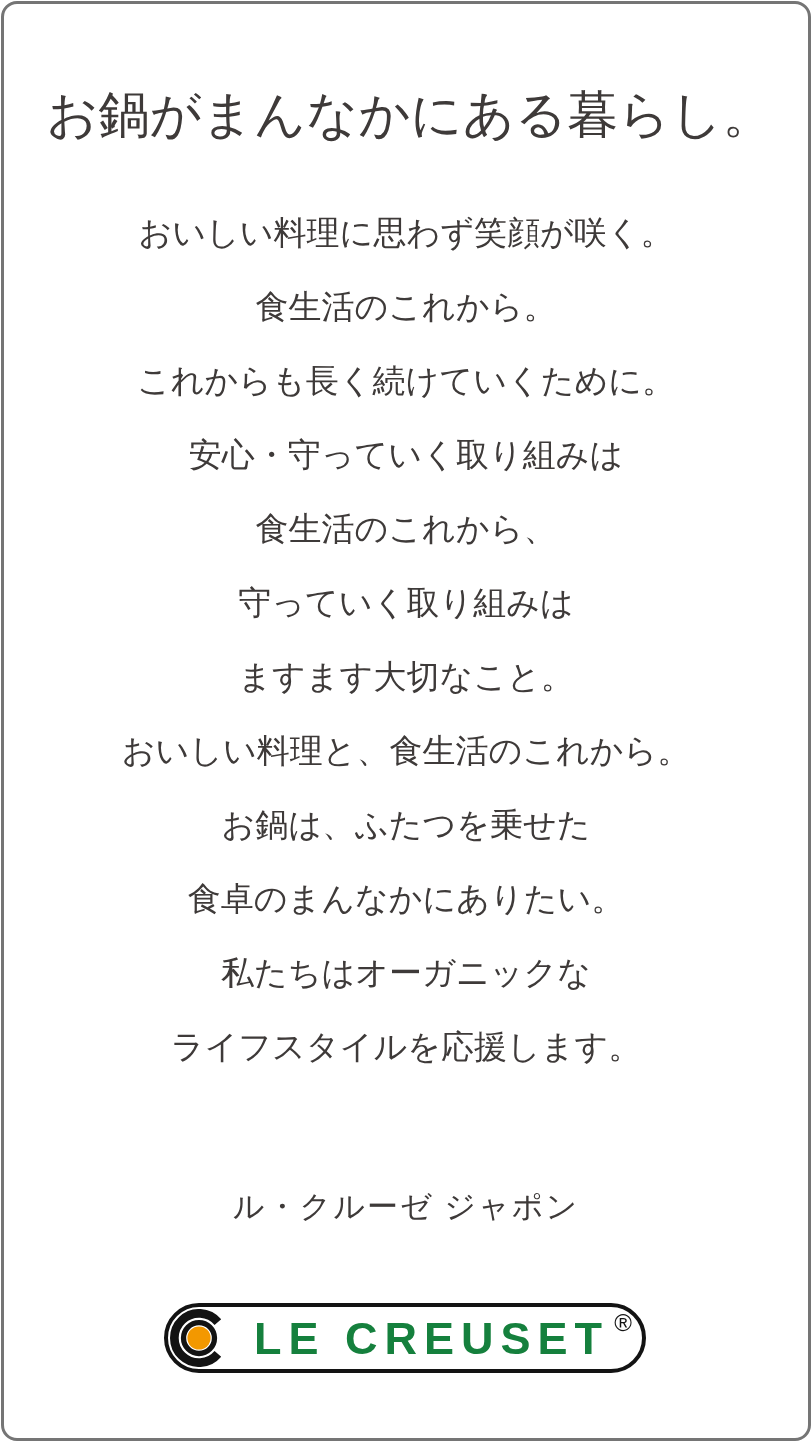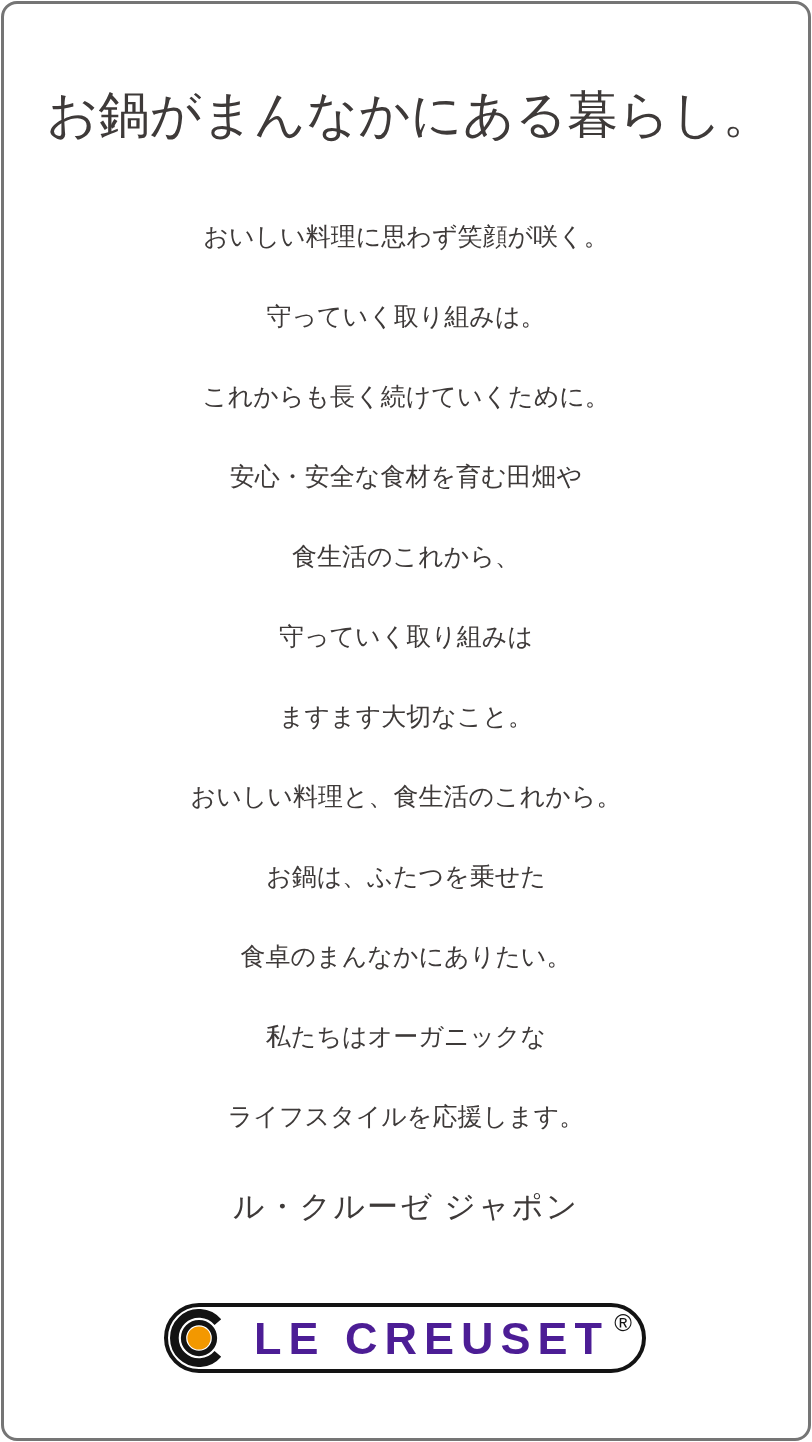--- a/index.html
+++ b/index.html
@@ -37,28 +37,27 @@
     white-space: nowrap;
   }
   .body-copy {
     position: absolute;
     top: 195px;
     left: 0;
     width: 100%;
     text-align: center;
   }
   .body-copy p {
-    margin: 8px;
-    font-size: 25px;
+    margin: 2px;
+    font-size: 33px;
     font-weight: 400;
     line-height: 72px;
     letter-spacing: 0px;
     color: #3E3A39;
     white-space: nowrap;
-    font-family: Liberation Mono, monospace;
   }
   .signature {
     position: absolute;
     top: 1171px;
     left: 0;
     width: 100%;
     margin: 0;
     text-align: center;
     font-size: 31px;
     line-height: 72px;
@@ -84,21 +83,21 @@
     height: 58px;
     margin-left: 2px;
     flex: 0 0 auto;
   }
   .brand {
     margin-left: 26px;
     font-size: 45px;
     font-weight: bold;
     letter-spacing: 7px;
     line-height: 1;
-    color: #4c1d95;
+    color: #15803d;
     white-space: nowrap;
     transform: scaleY(0.98);
   }
   .registered {
     position: absolute;
     top: 4px;
     right: 10px;
     font-size: 24px;
     line-height: 1;
     color: #131313;
@@ -106,23 +105,23 @@
 </style>
 </head>
 <body>
 
 <div class="frame"></div>
 
 <h1 class="title">お鍋がまんなかにある暮らし。</h1>
 
 <div class="body-copy">
   <p>おいしい料理に思わず笑顔が咲く。</p>
-  <p>守っていく取り組みは。</p>
+  <p>食生活のこれから。</p>
   <p>これからも長く続けていくために。</p>
-  <p>安心・安全な食材を育む田畑や</p>
+  <p>安心・守っていく取り組みは</p>
   <p>食生活のこれから、</p>
   <p>守っていく取り組みは</p>
   <p>ますます大切なこと。</p>
   <p>おいしい料理と、食生活のこれから。</p>
   <p>お鍋は、ふたつを乗せた</p>
   <p>食卓のまんなかにありたい。</p>
   <p>私たちはオーガニックな</p>
   <p>ライフスタイルを応援します。</p>
 </div>
 

